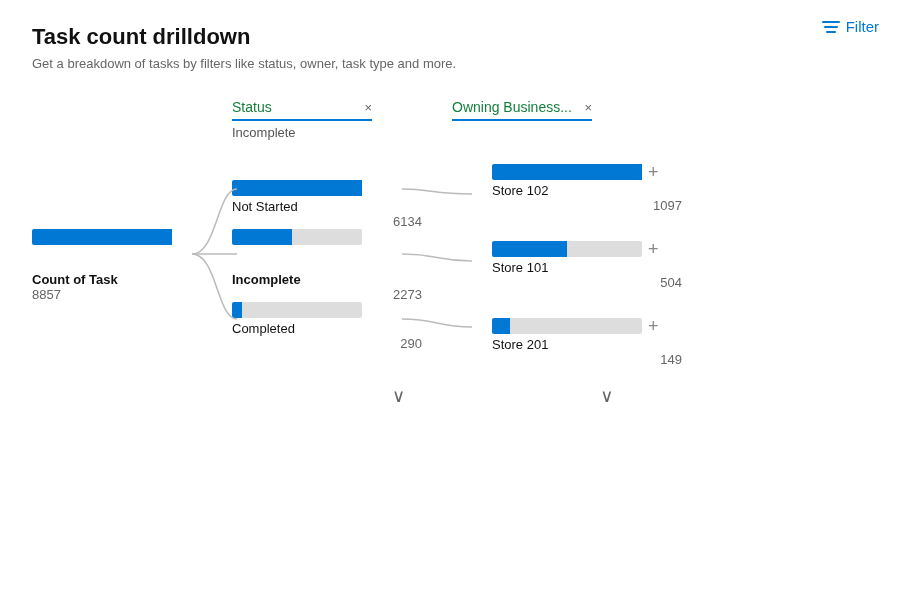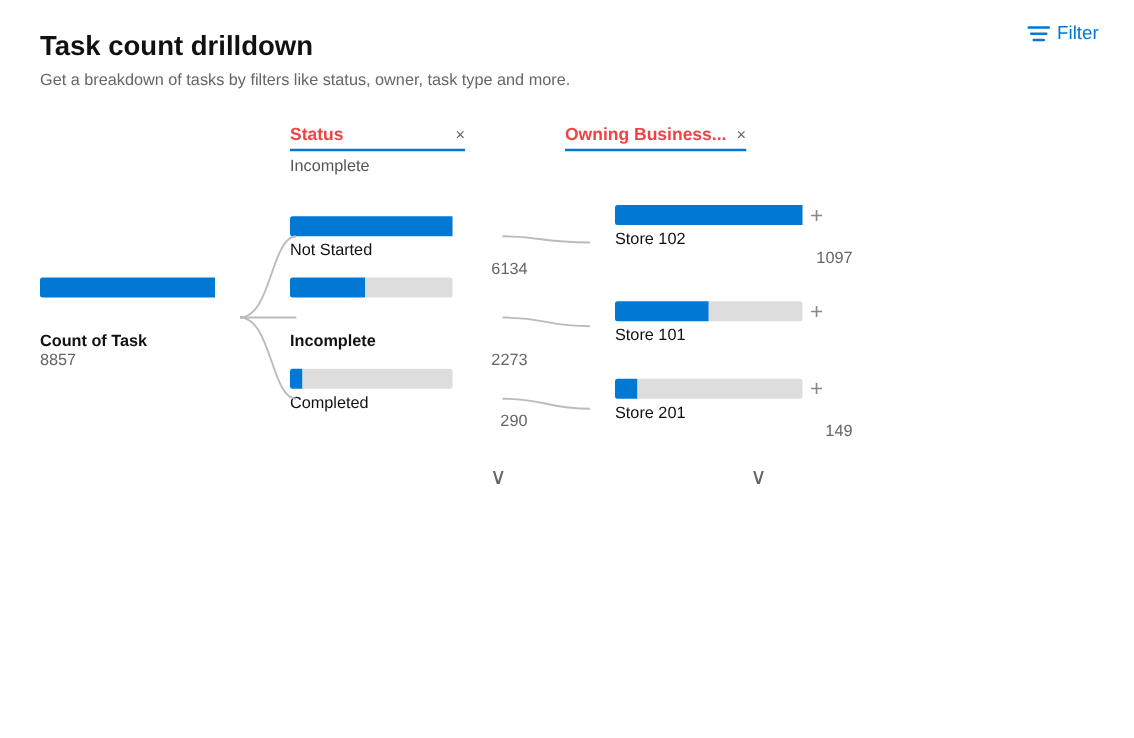--- a/index.html
+++ b/index.html
@@ -80,22 +80,22 @@
       display: flex;
       align-items: center;
       justify-content: space-between;
       border-bottom: 2px solid #0078d4;
       padding-bottom: 4px;
       margin-bottom: 4px;
     }
 
     .filter-label {
       font-size: 14px;
-      font-weight: 700;
-      color: #ef4444;
+      font-weight: 400;
+      color: #15803d;
       text-align: right;
     }
 
     .filter-close {
       color: #666;
       font-size: 13px;
       cursor: pointer;
       margin-left: 8px;
     }
 
@@ -302,20 +302,21 @@
           <div class="item-value">1097</div>
         </div>
 
         <div class="chart-item">
           <div class="bar-container">
             <div class="bar-blue" style="width:75px;"></div>
             <div class="bar-gray" style="width:75px;"></div>
             <span class="plus-btn">+</span>
           </div>
           <div class="item-label">Store 101</div>
+          <div class="item-value">504</div>
         </div>
 
         <div class="chart-item">
           <div class="bar-container">
             <div class="bar-blue" style="width:18px;"></div>
             <div class="bar-gray" style="width:132px;"></div>
             <span class="plus-btn">+</span>
           </div>
           <div class="item-label">Store 201</div>
           <div class="item-value">149</div>

